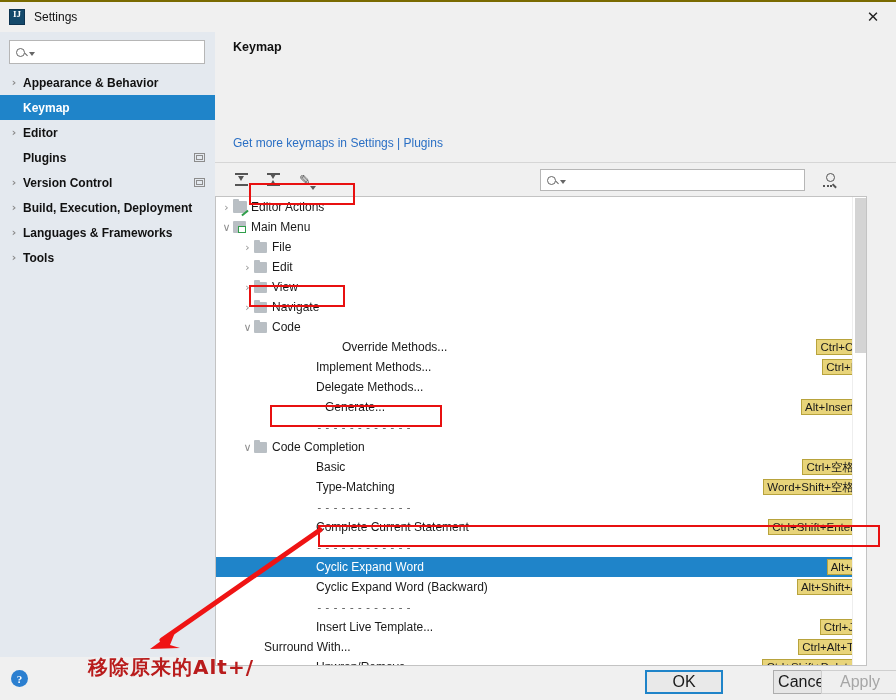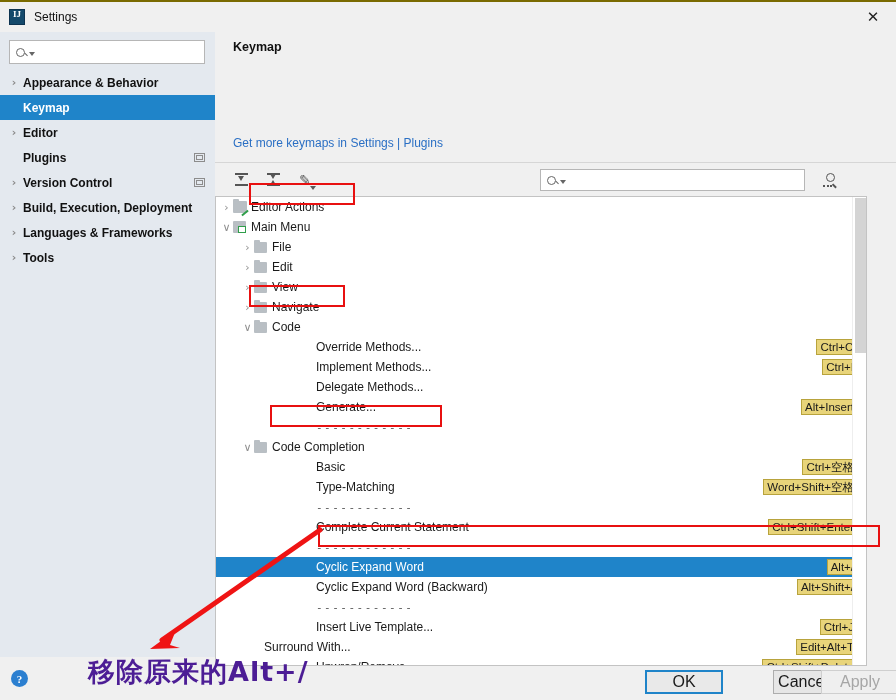--- a/index.html
+++ b/index.html
@@ -294,21 +294,21 @@
   }
 
   
   .redbox {
     position: absolute; border: 2px solid #e81010;
     pointer-events: none;
   }
   #annot-arrow { position: absolute; left: 0; top: 0; width: 896px; height: 700px; pointer-events: none; }
   #annot-text {
     position: absolute; left: 88px; top: 652px;
-    font-size: 27px; font-weight: bold; color: #4c1d95;
+    font-size: 20px; font-weight: bold; color: #b91c1c;
     font-family: "DejaVu Sans", sans-serif;
     letter-spacing: 1px;
     white-space: nowrap;
   }
 
   
   #btnbar { position: absolute; left: 215px; top: 655px; width: 681px; height: 45px; }
   .dlgbtn {
     position: absolute; top: 13px; height: 24px;
     display: flex; align-items: center; justify-content: center;
@@ -450,32 +450,32 @@
           <div class="trow" style="padding-left: 25px;">
             <span class="twist">›</span>
             <span class="folder"></span>
             <span class="tlabel">Navigate</span>
           </div>
           <div class="trow" style="padding-left: 25px;">
             <span class="twist">∨</span>
             <span class="folder"></span>
             <span class="tlabel">Code</span>
           </div>
-          <div class="trow" style="padding-left: 100px;">
+          <div class="trow" style="padding-left: 100px; margin-left: 26px;">
             <span class="tlabel">Override Methods...</span>
             <span class="shortcut">Ctrl+O</span>
           </div>
           <div class="trow" style="padding-left: 100px;">
             <span class="tlabel">Implement Methods...</span>
             <span class="shortcut">Ctrl+I</span>
           </div>
           <div class="trow" style="padding-left: 100px;">
             <span class="tlabel">Delegate Methods...</span>
           </div>
-          <div class="trow" style="padding-left: 100px;">
+          <div class="trow" style="padding-left: 100px; margin-left: 9px;">
             <span class="tlabel">Generate...</span>
             <span class="shortcut">Alt+Insert</span>
           </div>
           <div class="trow" style="padding-left: 100px;">
             <span class="sep-dashes">------------</span>
           </div>
           <div class="trow" style="padding-left: 25px;">
             <span class="twist">∨</span>
             <span class="folder"></span>
             <span class="tlabel">Code Completion</span>
@@ -508,21 +508,21 @@
           </div>
           <div class="trow" style="padding-left: 100px;">
             <span class="sep-dashes">------------</span>
           </div>
           <div class="trow" style="padding-left: 100px;">
             <span class="tlabel">Insert Live Template...</span>
             <span class="shortcut">Ctrl+J</span>
           </div>
           <div class="trow" style="padding-left: 48px;">
             <span class="tlabel">Surround With...</span>
-            <span class="shortcut">Edit+Alt+T</span>
+            <span class="shortcut">Ctrl+Alt+T</span>
           </div>
           <div class="trow" style="padding-left: 100px;">
             <span class="tlabel">Unwrap/Remove...</span>
             <span class="shortcut">Ctrl+Shift+Delete</span>
           </div>
         </div>
       <div id="tree-scroll">
         <div id="tree-thumb"></div>
       </div>
     </div>

